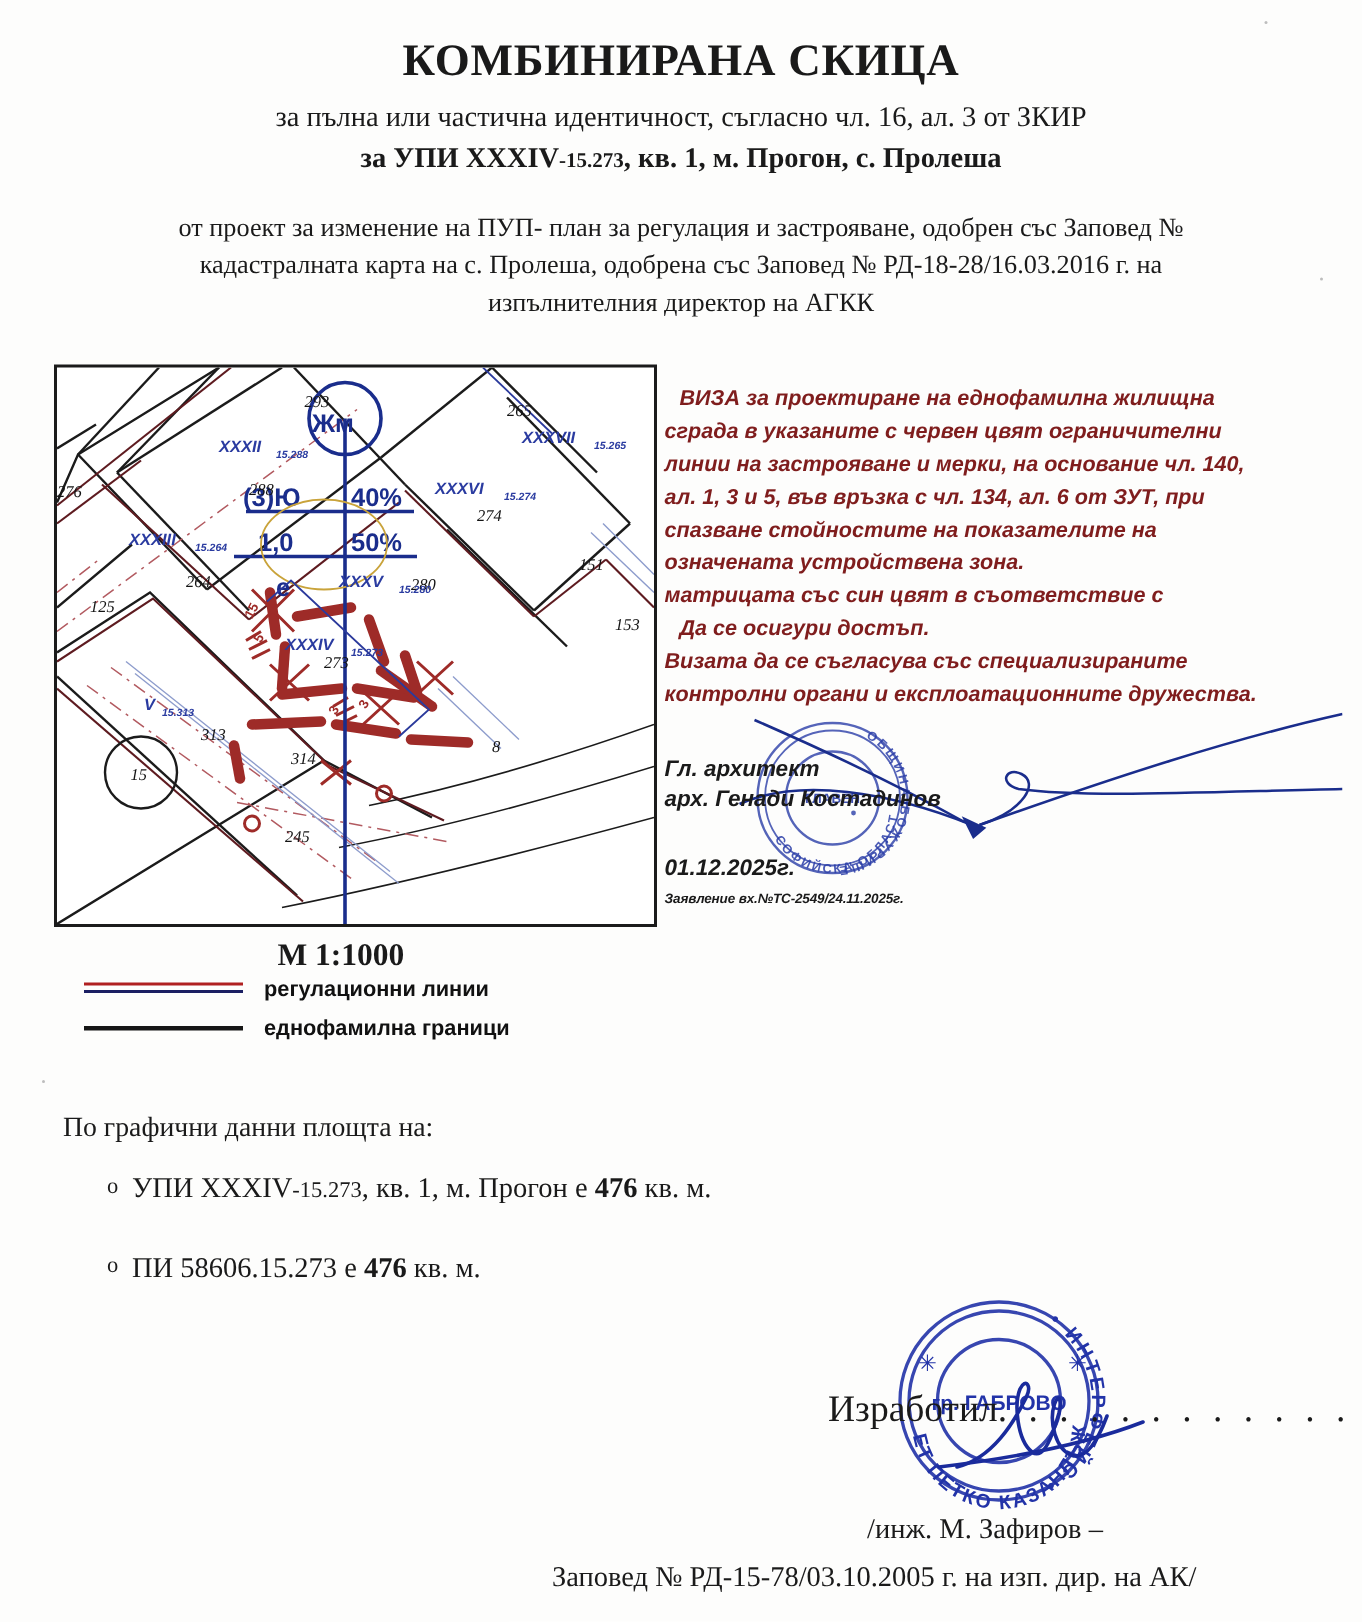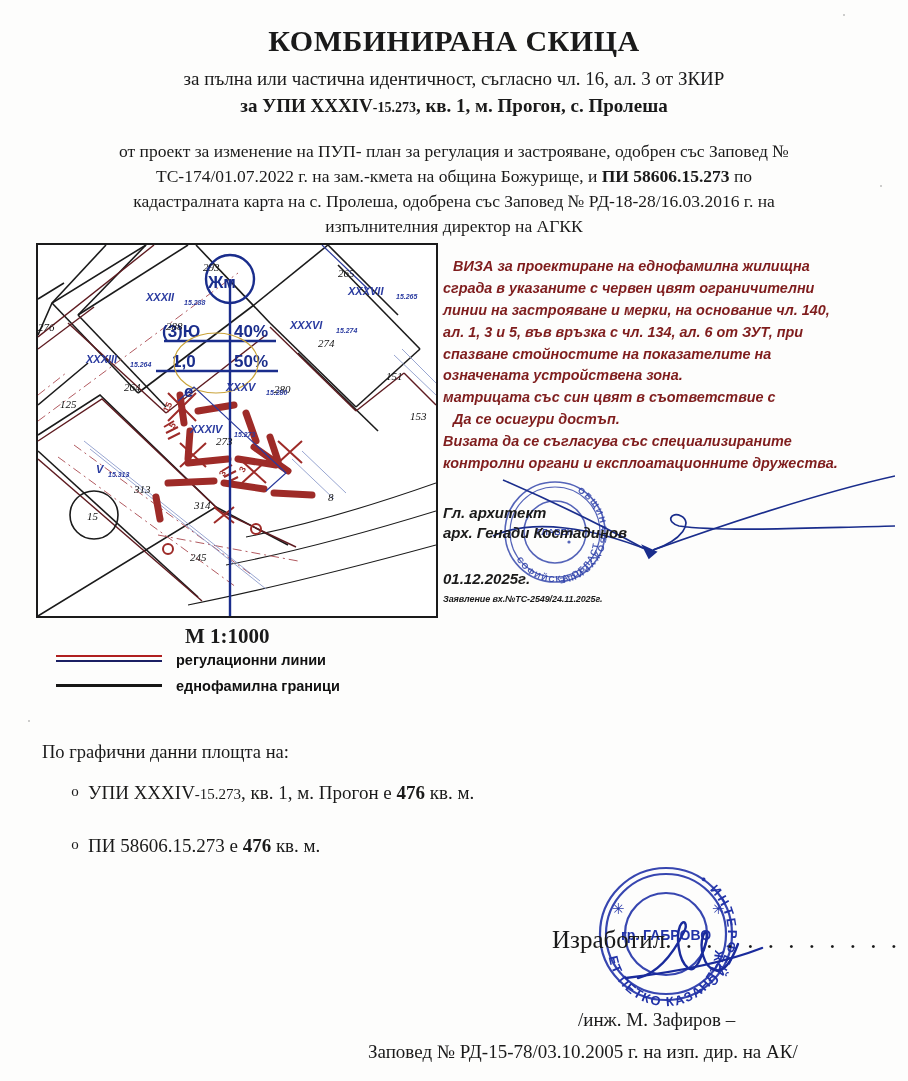--- a/index.html
+++ b/index.html
@@ -137,23 +137,20 @@
   <div class="title-block">
     <div class="doc-title">КОМБИНИРАНА СКИЦА</div>
     <div class="doc-subtitle-1">за пълна или частична идентичност, съгласно чл. 16, ал. 3 от ЗКИР</div>
     <div class="doc-subtitle-2">
       <span>за УПИ XXXIV</span><span class="sub-small">-15.273</span><span>, кв. 1, м. Прогон, с. Пролеша</span>
     </div>
   </div>
 
   <div class="doc-intro">
     <div>от проект за изменение на ПУП- план за регулация и застрояване, одобрен със Заповед №</div>
-    <div>
-      <span>ТС-174/01.07.2022 г. на зам.-кмета на община Божурище, и </span><b>ПИ 58606.15.273</b><span> по</span>
-    </div>
     <div>кадастралната карта на с. Пролеша, одобрена със Заповед № РД-18-28/16.03.2016 г. на</div>
     <div>изпълнителния директор на АГКК</div>
   </div>
 
   <div class="map-wrap">
     <div class="map-frame">
       <svg class="map-svg" width="398" height="371" viewBox="0 0 398 371">
         <defs>
           <style>
             .k   { stroke:#1b1b1b; stroke-width:1.6; fill:none; }

